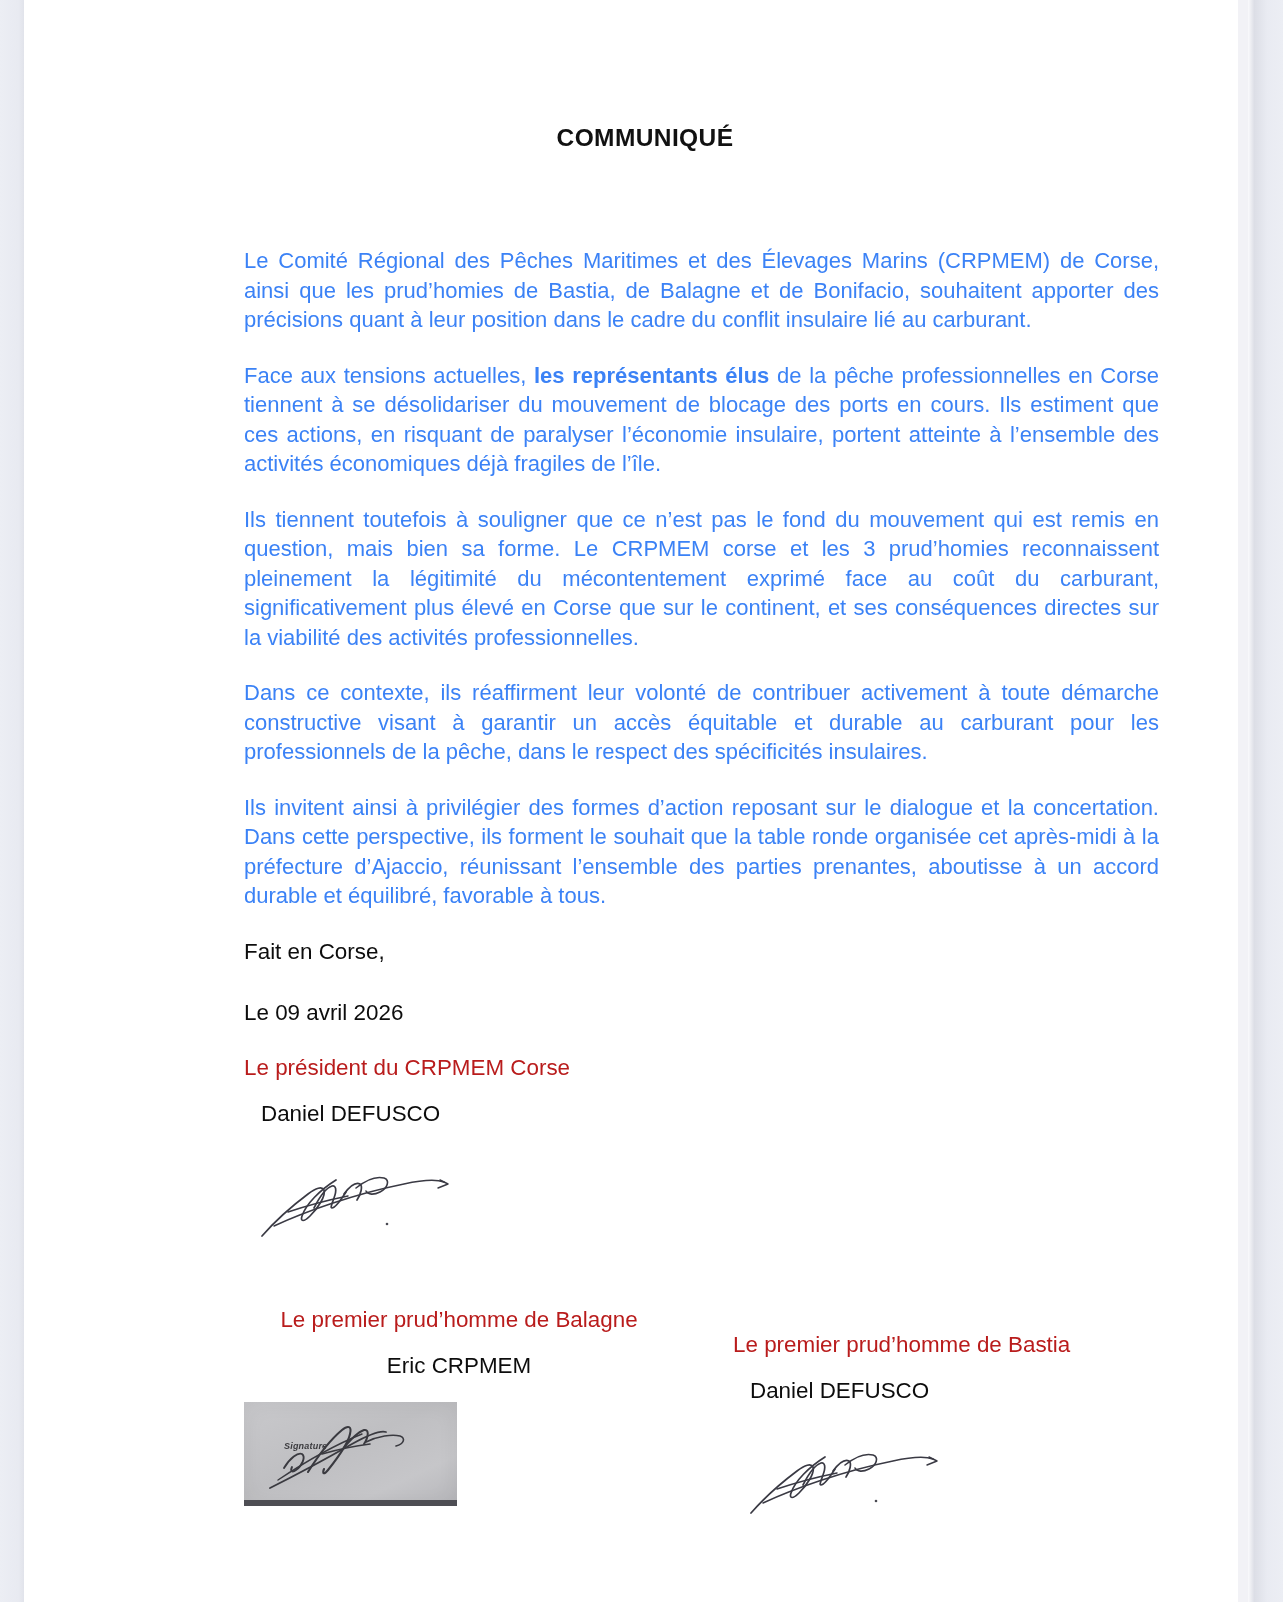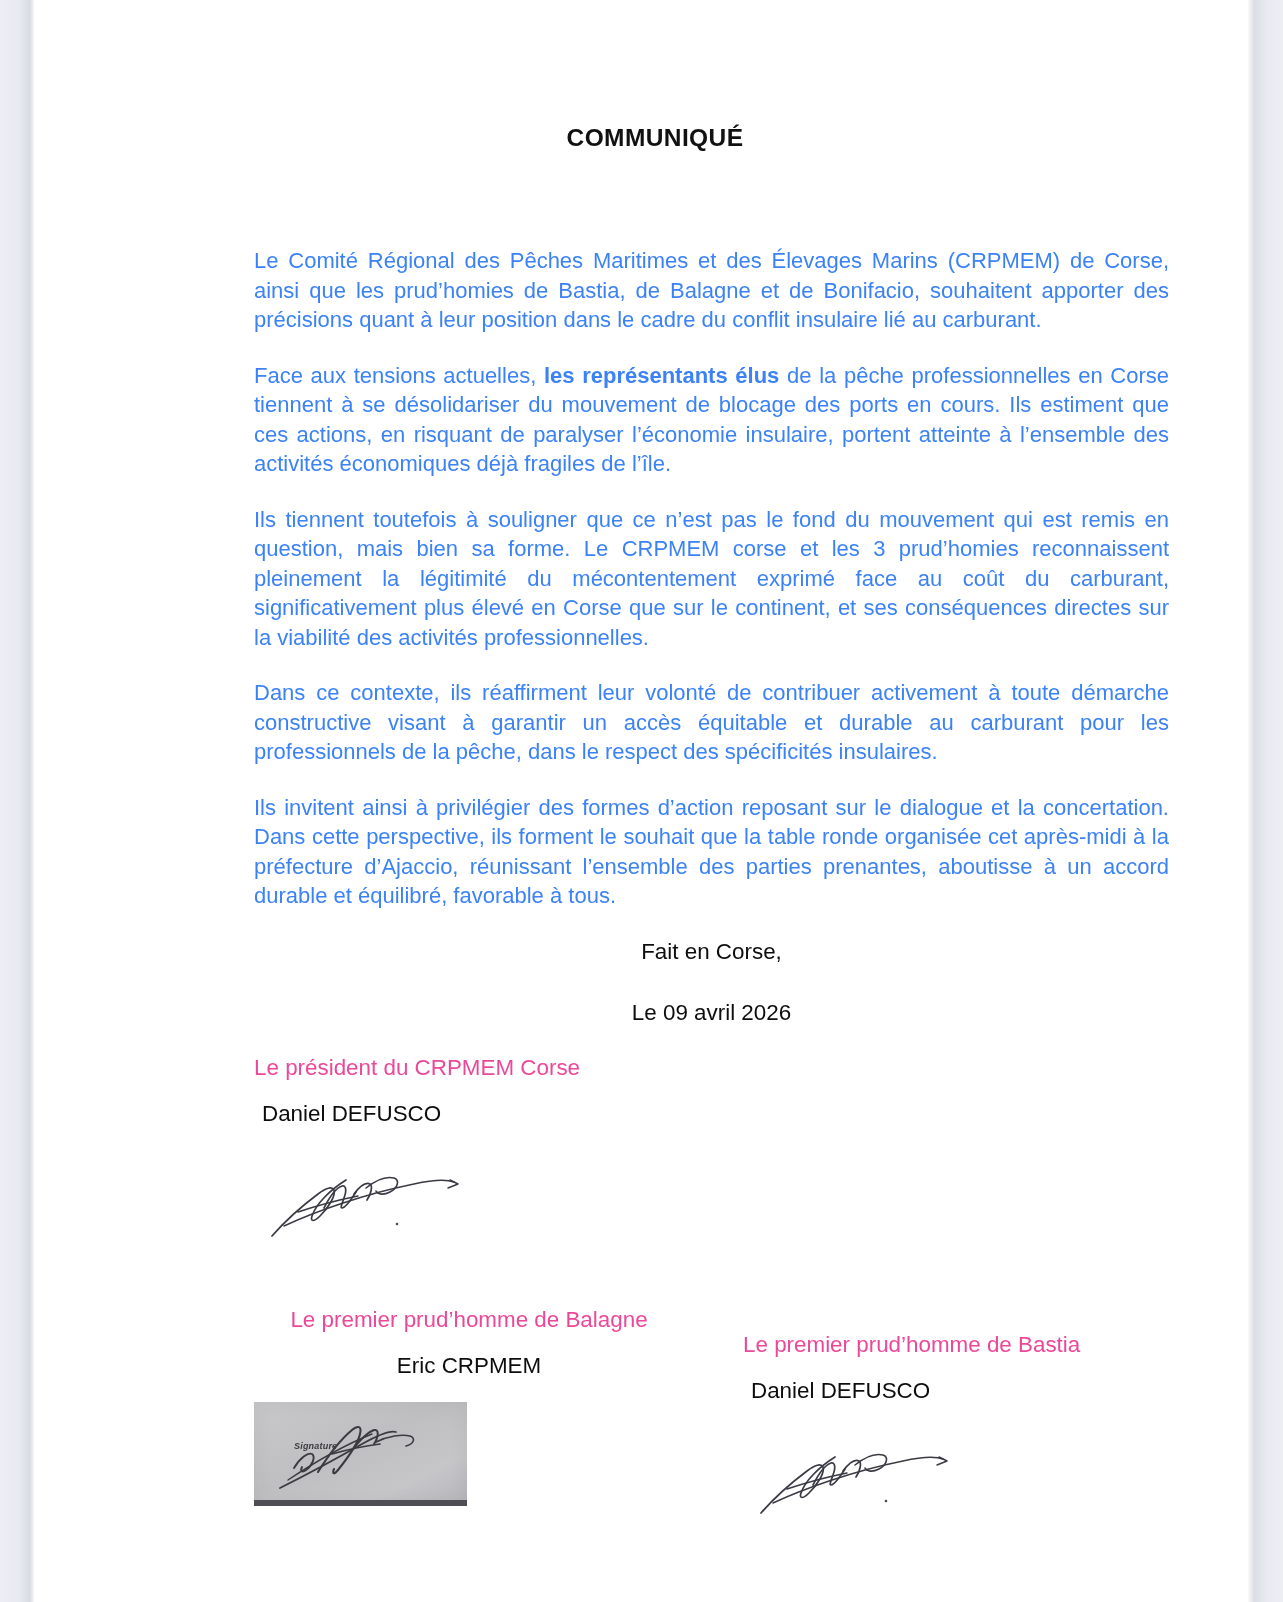--- a/index.html
+++ b/index.html
@@ -27,21 +27,21 @@
     background: linear-gradient(to right, #eceef4 0%, #e8eaf1 55%, #d9dbe3 88%, #f7f7fa 100%);
   }
   .gutter-right {
     position: absolute;
     right: 0; top: 0;
     width: 35px; height: 1602px;
     background: linear-gradient(to left, #eceef4 0%, #e9ebf2 45%, #dcdee6 82%, #fafafc 100%);
   }
   .page {
     position: absolute;
-    left: 34px; top: 0;
+    left: 24px; top: 0;
     width: 1214px;
     height: 1602px;
     background: #ffffff;
   }
   .doc-body {
     position: absolute;
     left: 0; top: 0;
     width: 1214px;
   }
   .doc-title {
@@ -73,21 +73,20 @@
   p.para:first-of-type { margin-top: 0; }
   .para b { font-weight: bold; }
 
   .block-top { padding-top: 94px; }
 
   .closing {
     font-size: 22.4px;
     line-height: 29.5px;
     color: #0d0d0d;
     width: 915px;
-    text-align: center;
   }
   .closing .line-fait { margin: 0 0 32px 0; }
   .closing .line-date { margin: 0 0 26px 0; }
 
   .sig-grid {
     position: relative;
     width: 915px;
   }
   .sig-col-left {
     position: absolute;
@@ -95,29 +94,29 @@
     width: 430px;
   }
   .sig-col-right {
     position: absolute;
     left: 489px;
     width: 430px;
   }
   .sig-role {
     font-size: 22.4px;
     line-height: 28px;
-    color: #ec4899;
+    color: #b91c1c;
     white-space: nowrap;
     margin: 0 0 18px 0;
   }
   .sig-name {
     font-size: 22.4px;
     line-height: 28px;
     color: #0d0d0d;
-    margin: 8px;
+    margin: 17px;
   }
   .sig-image-wrap {
     position: relative;
   }
   
   .sig-photo {
     position: relative;
     background: linear-gradient(150deg, #a9a9ac 0%, #9b9b9e 40%, #a2a2a6 70%, #96969a 100%);
     overflow: hidden;
     box-shadow: inset 0 0 22px rgba(0,0,0,0.06);

